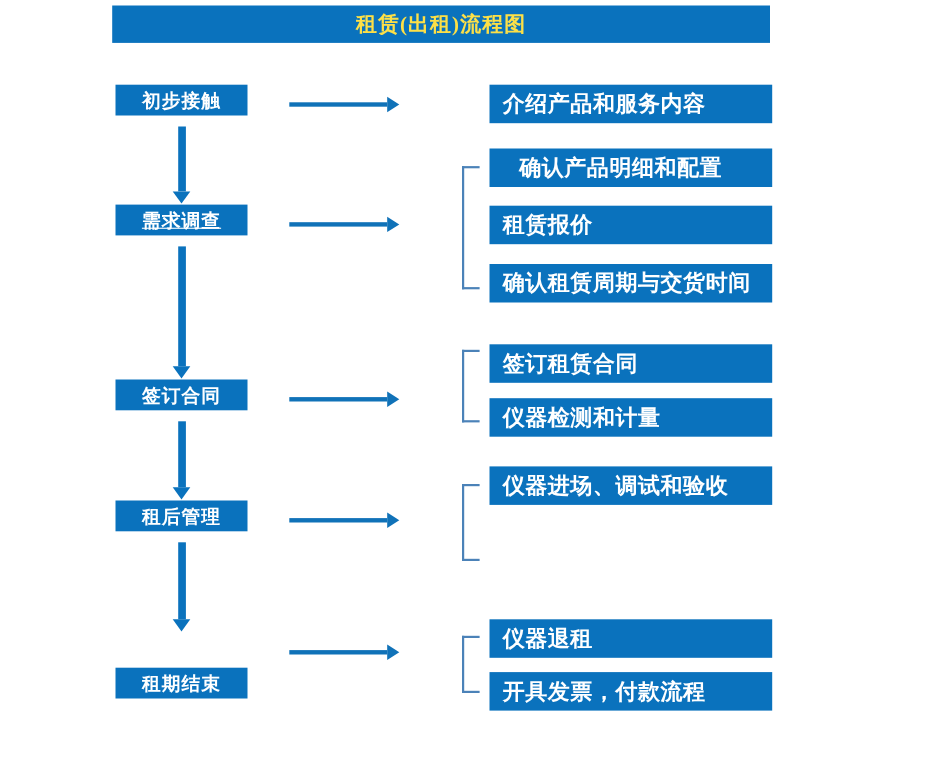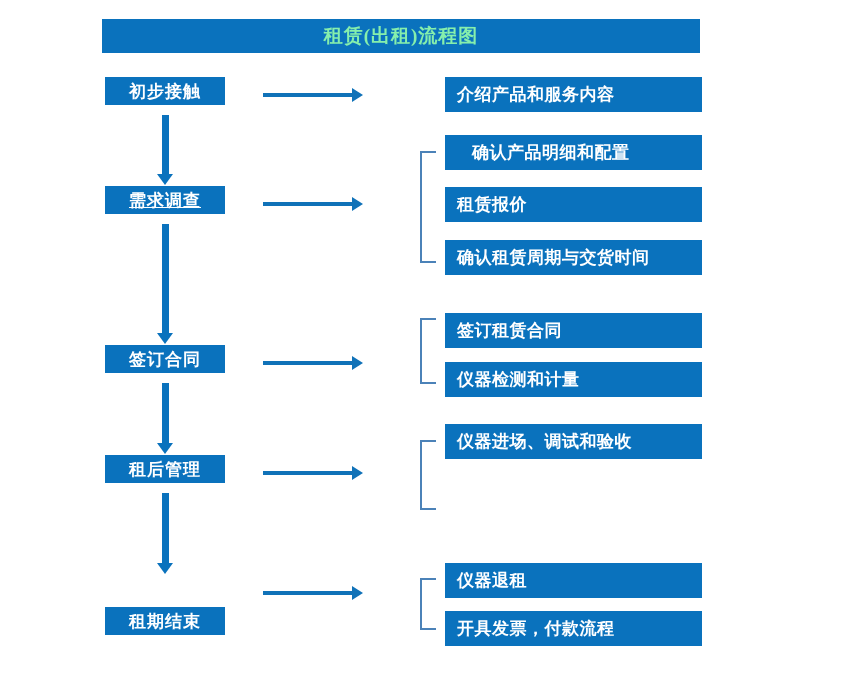--- a/index.html
+++ b/index.html
@@ -16,25 +16,25 @@
   #canvas {
     position: relative;
     width: 844px;
     height: 688px;
   }
 
   
   .title-bar {
     position: absolute;
     left: 102px;
-    top: 19px;
+    top: 5px;
     width: 598px;
     height: 34px;
     background: #0a72bd;
-    color: #86efac;
+    color: #fde047;
     font-size: 19px;
     font-weight: bold;
     display: flex;
     align-items: center;
     justify-content: center;
     letter-spacing: 1px;
   }
 
   
   .node {
@@ -53,21 +53,21 @@
     justify-content: center;
     font-size: 17px;
     letter-spacing: 1px;
   }
   .node.detail {
     left: 445px;
     width: 257px;
     height: 35px;
     justify-content: flex-start;
     padding-left: 12px;
-    font-size: 17px;
+    font-size: 20px;
     letter-spacing: 0.5px;
   }
 
   
   .arrow-down {
     position: absolute;
     width: 24px;
   }
   .arrow-down .shaft {
     position: absolute;

